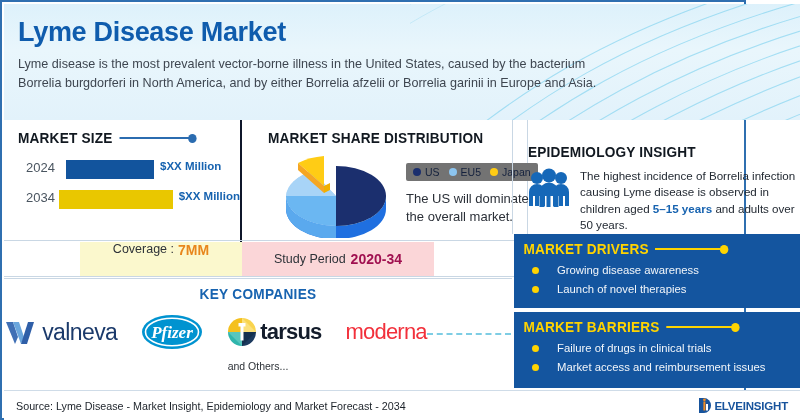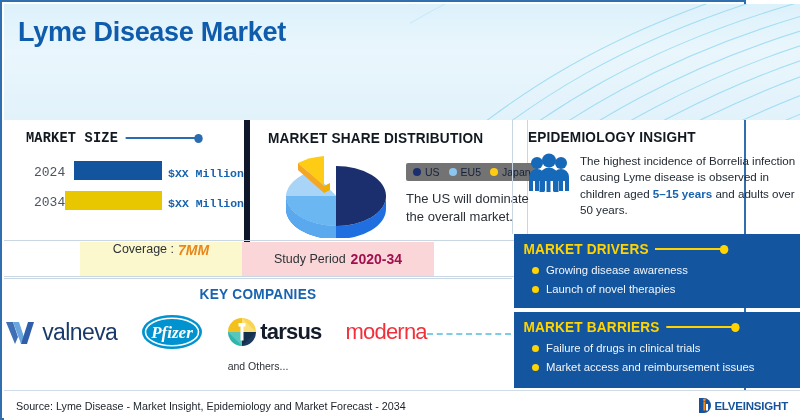--- a/index.html
+++ b/index.html
@@ -28,37 +28,37 @@
     font-size:27px; font-weight:bold; color:#0f5cad;
     letter-spacing:-.3px; line-height:1.1;
   }
   .subtitle {
     margin-top:7px; font-size:12.6px; color:#3e4650; line-height:1.55;
     max-width:608px;
   }
 
   
   .mid { position:absolute; left:2px; top:118px; width:796px; height:168px; }
-  .col-ms   { position:absolute; left:8px;   top:0; width:238px; height:122px; border-right:6px solid #0f172a;font-family:Liberation Mono, monospace; }
+  .col-ms   { position:absolute; left:0;   top:0; width:238px; height:122px; border-right:2px solid #0f172a; }
   .col-msd  { position:absolute; left:252px;top:0; width:272px; height:122px; border-right:1px solid #c9d7e4; }
   .col-epi  { position:absolute; left:510px;top:0; width:286px; height:114px; }
 
   .sec-head {
     font-size:14.5px; font-weight:bold; color:#111820;
     letter-spacing:.2px; font-stretch:condensed;
     display:flex; align-items:center; gap:8px;
     transform:scaleX(.94); transform-origin:left center;
   }
   .rule { display:flex; align-items:center; flex:0 0 auto; }
   .rule-line { height:2px; width:74px; background:#2b6cb0; }
   .rule-dot  { width:9px; height:9px; border-radius:50%; background:#2b6cb0; margin-left:-1px; }
 
   
   .bars { margin-top:14px; padding-left:8px; }
-  .bar-row { display:flex; align-items:flex-end; height:20px; margin-bottom:10px; }
+  .bar-row { display:flex; align-items:flex-start; height:20px; margin-bottom:10px; }
   .bar-year { width:40px; font-size:13px; color:#4a5560; }
   .bar { height:19px; }
   .bar-2024 { width:88px; background:#12549d; }
   .bar-2034 { width:140px; background:#e9c700; }
   .bar-val { font-size:11.5px; font-weight:bold; color:#1763b0; margin-left:6px; white-space:nowrap; }
 
   
   .msd-body { display:flex; align-items:flex-start; margin-top:6px; }
   .pie-wrap { width:130px; height:86px; position:relative; flex:0 0 auto; margin-left:4px; }
   .pie-right { margin-left:4px; padding-top:10px; }
@@ -77,21 +77,21 @@
   .epi-text { font-size:11.6px; color:#232a33; line-height:1.42; }
   .epi-hl { color:#1763b0; font-weight:bold; }
 
   
   .band { position:absolute; left:2px; top:240px; width:510px; height:34px; }
   .band-cov {
     position:absolute; left:76px; top:0; width:162px; height:34px;
     background:#fbf8cd; display:flex; align-items:flex-start; justify-content:center;
     font-size:12.5px; color:#2d3238;
   }
-  .band-cov b { color:#e8861c; font-weight:bold; margin-left:4px; font-size:14px;font-style:italic; }
+  .band-cov b { color:#e8861c; font-weight:bold; margin-left:4px; font-size:14px; }
   .band-sp {
     position:absolute; left:238px; top:0; width:192px; height:34px;
     background:#fbd6d8; display:flex; align-items:center; justify-content:center;
     font-size:12.5px; color:#2d3238;
   }
   .band-sp b { color:#a01050; font-weight:bold; margin-left:5px; font-size:14px; }
   .band-rule-top { position:absolute; left:0; top:-2px; width:510px; height:1px; background:#c9d7e4; }
   .band-rule-bot { position:absolute; left:0; top:34px; width:510px; height:1px; background:#c9d7e4; }
 
   
@@ -119,21 +119,21 @@
   .p-barriers { top:310px; height:76px; }
   .panel-head {
     display:flex; align-items:center; gap:7px;
     font-size:14.5px; font-weight:bold; color:#ffd400;
     letter-spacing:.2px; padding:7px 0 0 10px;
     transform:scaleX(.94); transform-origin:left center;
   }
   .prule-line { height:2px; width:70px; background:#ffd400; }
   .prule-dot  { width:9px; height:9px; border-radius:50%; background:#ffd400; margin-left:-1px; }
   .panel-list { padding:6px 0 0 18px; }
-  .panel-li { display:flex; align-items:flex-start; gap:7px; margin-bottom:5px; }
+  .panel-li { display:flex; align-items:flex-start; gap:18px; margin-bottom:5px; }
   .li-dot { width:7px; height:7px; border-radius:50%; background:#ffd400; margin-top:4px; flex:0 0 auto; }
   .li-txt { font-size:11.3px; color:#f2f6fa; line-height:1.25; }
 
   .divider-v { position:absolute; left:510px; top:118px; width:1px; height:114px; background:#c9d7e4; }
   .divider-h-keyco { position:absolute; left:2px; top:276px; width:508px; height:1px; background:#c9d7e4; }
 
   
   .footer {
     position:absolute; left:2px; top:388px; width:796px; height:30px;
     background:#fff; border-top:1px solid #cfdce8;
@@ -163,20 +163,21 @@
         <path d="M125,330 C245,272 355,205 470,175"></path>
         <path d="M150,330 C265,282 370,220 470,192"></path>
       </g>
       <g fill="none" stroke="#a9dff3" stroke-width="1" opacity="0.6">
         <path d="M-60,150 C60,60 220,10 470,-20"></path>
         <path d="M-60,170 C60,78 220,26 470,-4"></path>
       </g>
     </svg>
     <div class="header-inner">
       <div class="title">Lyme Disease Market</div>
+      <div class="subtitle">Lyme disease is the most prevalent vector-borne illness in the United States, caused by the bacterium Borrelia burgdorferi in North America, and by either Borrelia afzelii or Borrelia garinii in Europe and Asia.</div>
     </div>
   </div>
 
   <div class="mid">
 
     <div class="col-ms">
       <div style="padding:10px 0 0 14px;">
         <div class="sec-head">
           <span>MARKET SIZE</span>
           <span class="rule">
@@ -241,21 +242,21 @@
                 <span>Japan</span>
               </span>
             </div>
             <div class="msd-note">The US will dominate the overall market.</div>
           </div>
         </div>
       </div>
     </div>
 
     <div class="col-epi">
-      <div class="epi" style="padding-top:9px;">
+      <div class="epi" style="padding-top:24px;">
         <div class="sec-head">
           <span>EPIDEMIOLOGY INSIGHT</span>
         </div>
         <div class="epi-body">
           <svg class="epi-icon" viewBox="0 0 42 40">
             <circle cx="9" cy="10" r="6" fill="#1668b8"></circle>
             <path d="M1,38 V24 a8,8 0 0 1 16,0 V38 h-4 V28 h-2 v10 h-4 V28 h-2 v10 Z" fill="#1668b8"></path>
             <circle cx="33" cy="10" r="6" fill="#1668b8"></circle>
             <path d="M25,38 V24 a8,8 0 0 1 16,0 V38 h-4 V28 h-2 v10 h-4 V28 h-2 v10 Z" fill="#1668b8"></path>
             <circle cx="21" cy="7.5" r="7" fill="#1668b8"></circle>

